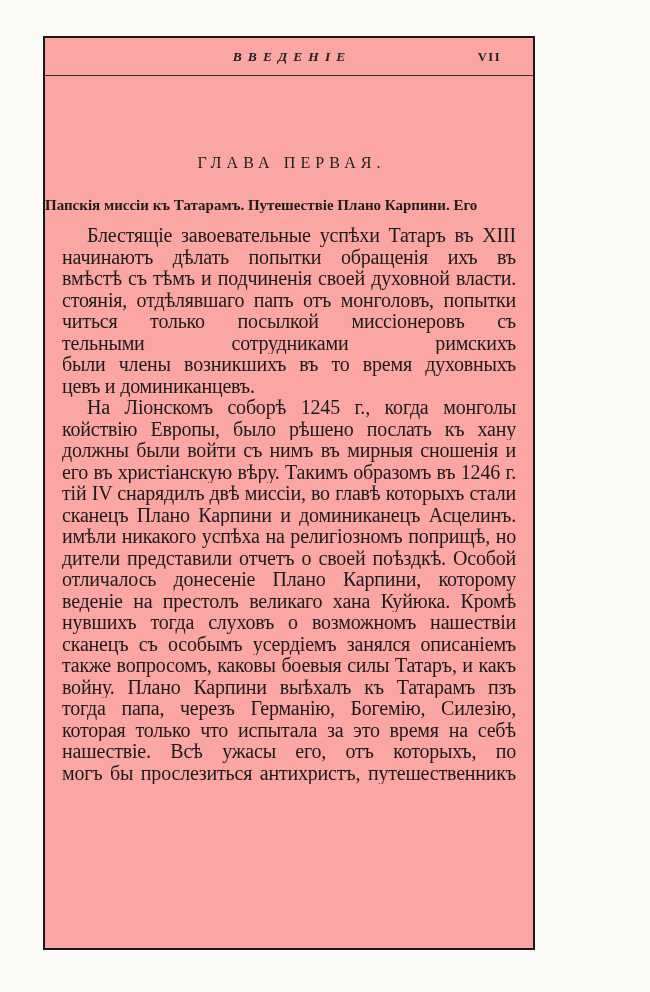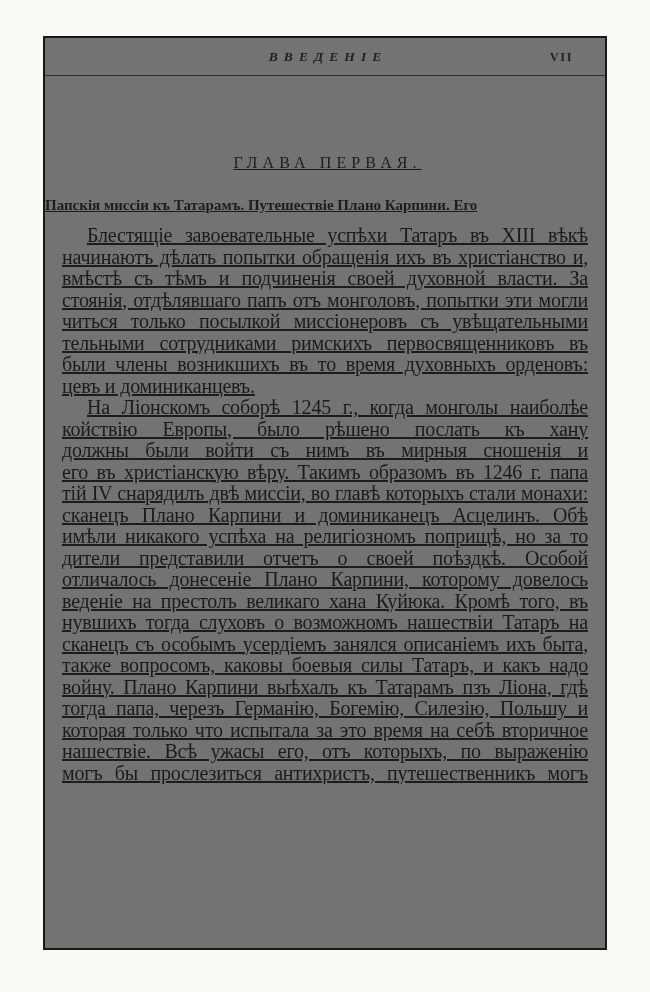--- a/index.html
+++ b/index.html
@@ -13,26 +13,25 @@
     width: 650px;
     height: 992px;
     background: #fafaf7;
     color: #1c1c1c;
     overflow: hidden;
   }
   .frame {
     position: absolute;
     left: 43px;
     top: 36px;
-    width: 564px;
+    width: 492px;
     height: 914px;
     border: 2px solid #181818;
     box-sizing: border-box;
-    background: #737373;
-    text-decoration: underline;
+    background: #fca5a5;
   }
   .header {
     position: relative;
     height: 37px;
     border-bottom: 1.5px solid #2e2e2e;
   }
   .running-head {
     position: absolute;
     left: 0;
     right: 0;

